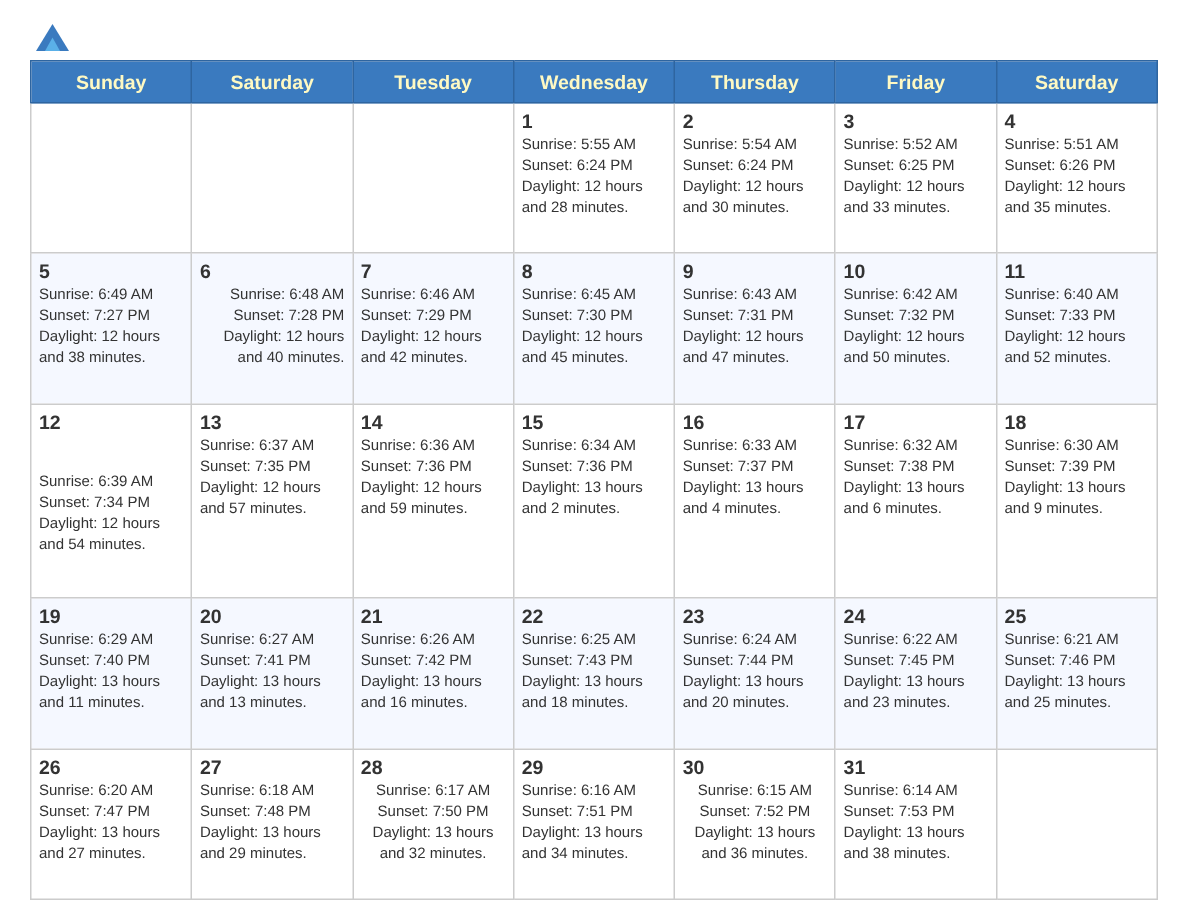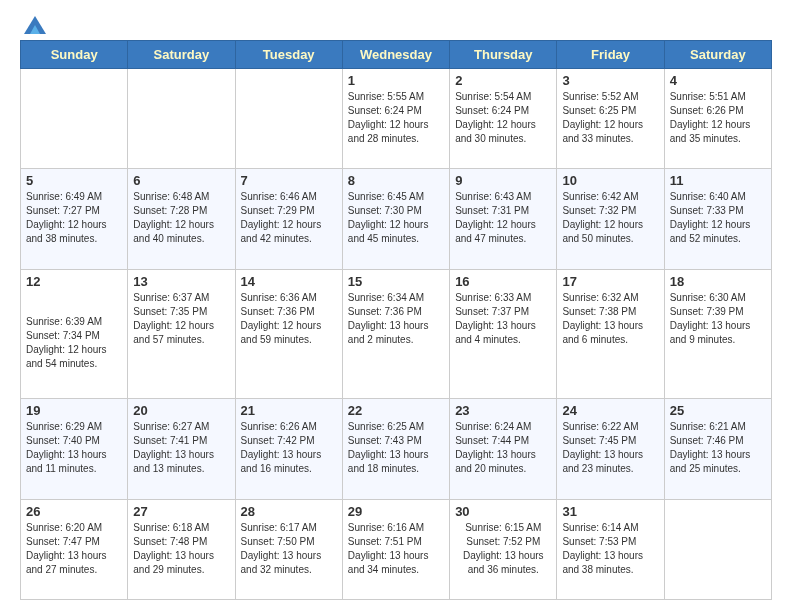--- a/index.html
+++ b/index.html
@@ -177,21 +177,21 @@
         <tr>
           <td>
             <span class="day-number">5</span>
             <div class="day-info" style="white-space: pre-line;">Sunrise: 6:49 AM
 Sunset: 7:27 PM
 Daylight: 12 hours
 and 38 minutes.</div>
           </td>
           <td>
             <span class="day-number">6</span>
-            <div class="day-info" style="white-space: pre-line;">Sunrise: 6:48 AM
+            <div class="day-info" style="white-space: pre-line; text-align: right;">Sunrise: 6:48 AM
 Sunset: 7:28 PM
 Daylight: 12 hours
 and 40 minutes.</div>
           </td>
           <td>
             <span class="day-number">7</span>
             <div class="day-info" style="white-space: pre-line;">Sunrise: 6:46 AM
 Sunset: 7:29 PM
 Daylight: 12 hours
 and 42 minutes.</div>
@@ -337,21 +337,21 @@
           </td>
           <td>
             <span class="day-number">27</span>
             <div class="day-info" style="white-space: pre-line;">Sunrise: 6:18 AM
 Sunset: 7:48 PM
 Daylight: 13 hours
 and 29 minutes.</div>
           </td>
           <td>
             <span class="day-number">28</span>
-            <div class="day-info" style="white-space: pre-line;">Sunrise: 6:17 AM
+            <div class="day-info" style="white-space: pre-line; text-align: center;">Sunrise: 6:17 AM
 Sunset: 7:50 PM
 Daylight: 13 hours
 and 32 minutes.</div>
           </td>
           <td>
             <span class="day-number">29</span>
             <div class="day-info" style="white-space: pre-line;">Sunrise: 6:16 AM
 Sunset: 7:51 PM
 Daylight: 13 hours
 and 34 minutes.</div>

